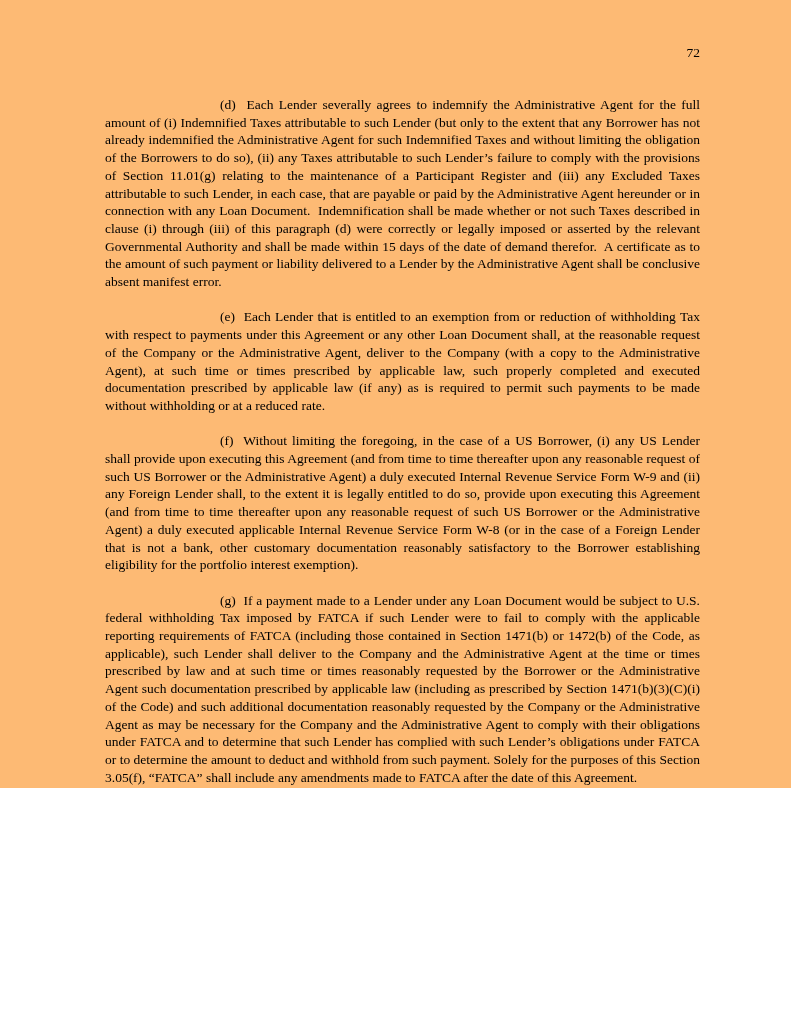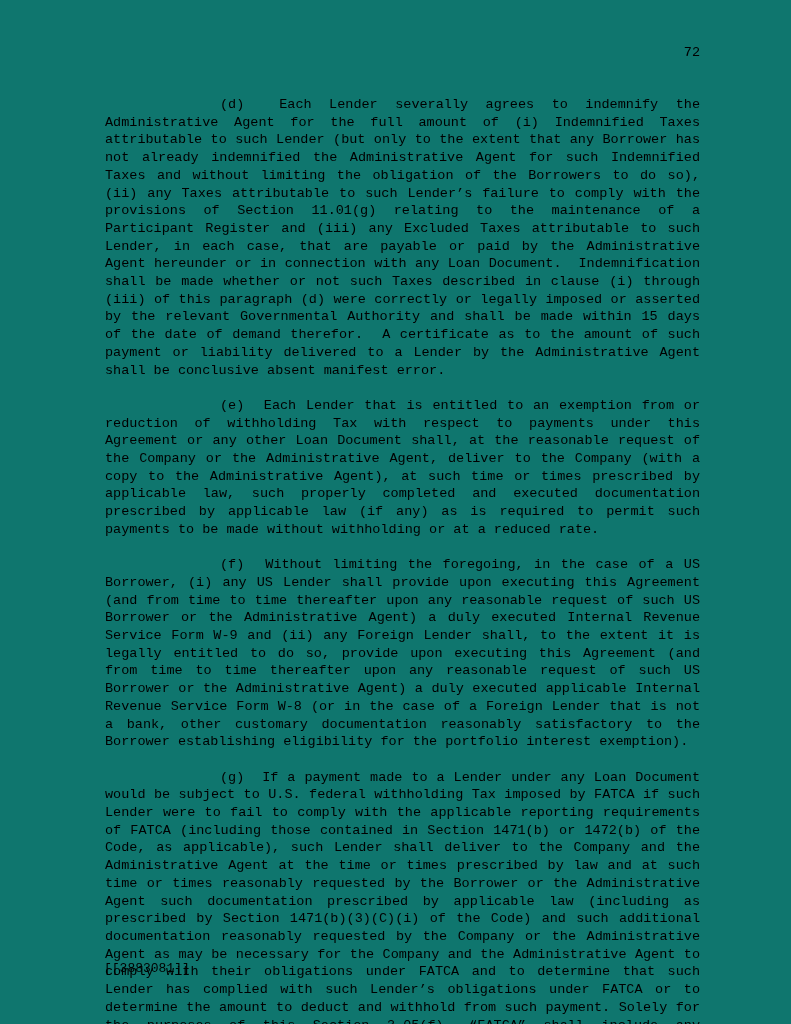--- a/index.html
+++ b/index.html
@@ -3,24 +3,24 @@
 <meta charset="utf-8">
 <style>
   html, body {
     margin: 0;
     padding: 0;
     background: #ffffff;
   }
   .page {
     position: relative;
     width: 791px;
-    height: 1024px;
-    background: #0f766e;
+    height: 788px;
+    background: #fdba74;
     color: #000000;
-    font-family: Liberation Mono, monospace;
+    font-family: Liberation Serif, serif;
     overflow: hidden;
   }
   .page-number {
     position: absolute;
     top: 45px;
     right: 91px;
     font-size: 13.5px;
     line-height: 15px;
     color: #000000;
   }

